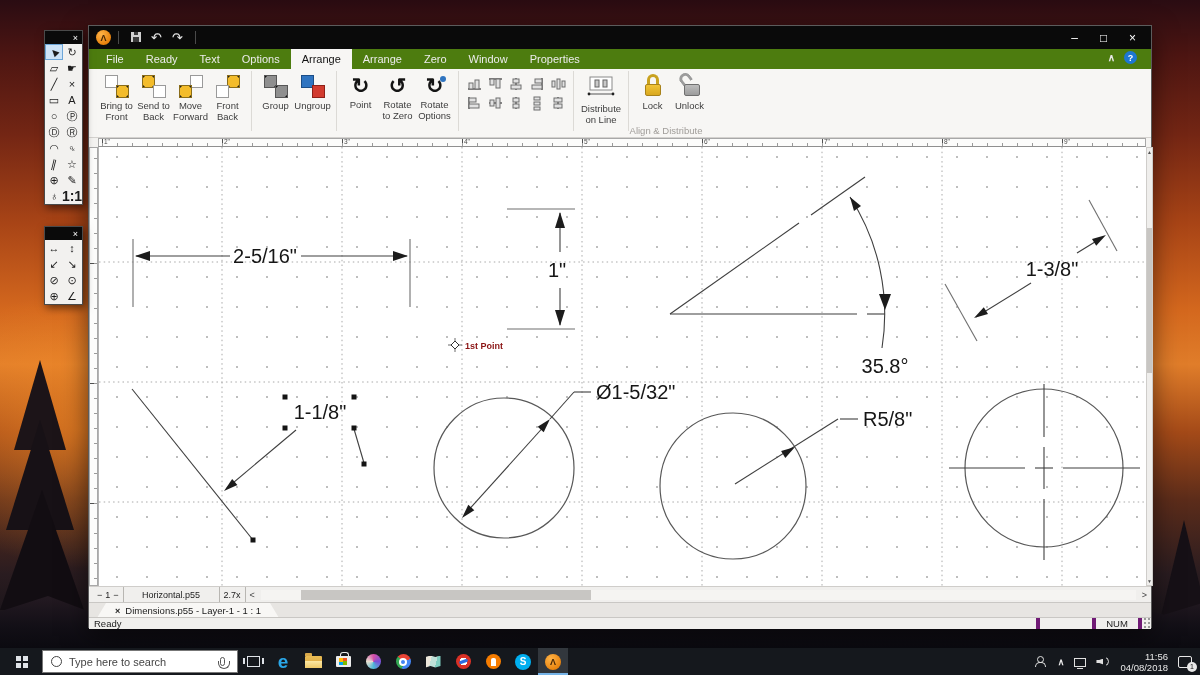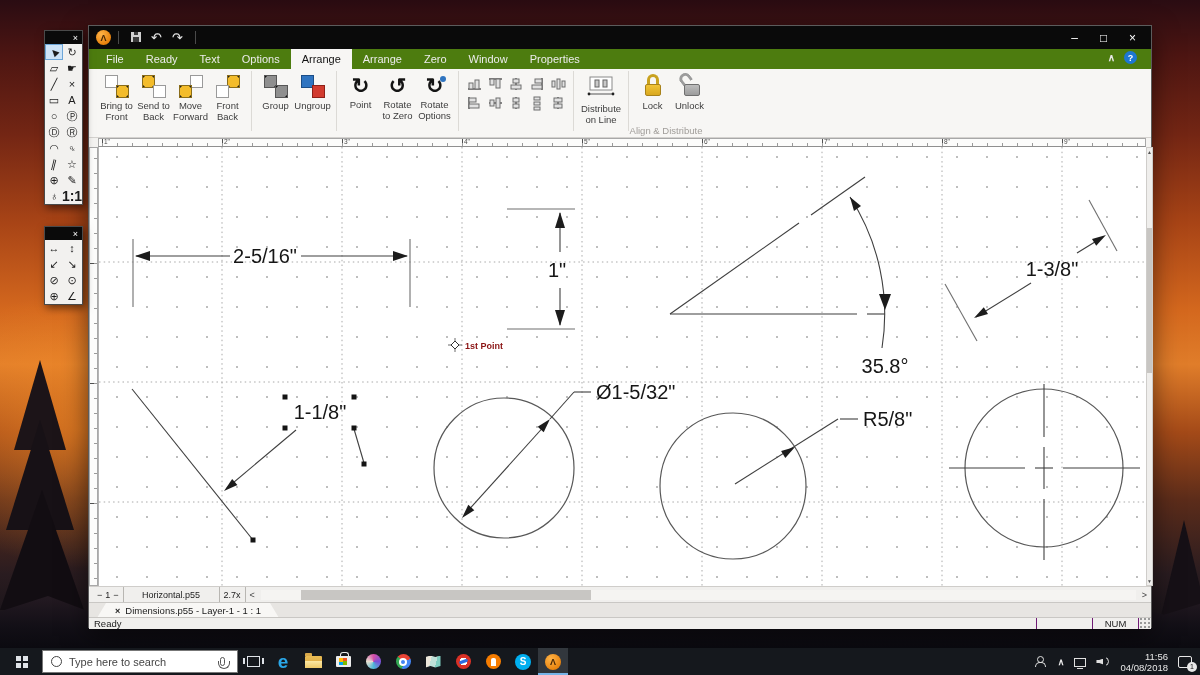--- a/index.html
+++ b/index.html
@@ -114,21 +114,21 @@
   .htrack { position:relative; flex:1; height:10px; margin:0 2px; background:#f5f4f2; }
   .hthumb { position:absolute; left:40px; top:0; width:290px; height:10px; background:#c8c6c3; }
   .tabrow { position:absolute; left:0; top:576px; width:100%; height:15px; background:#e7e5e2; border-top:1px solid #c9c7c4; }
   .doctab { position:absolute; left:8px; top:0px; width:182px; height:15px; background:#f8f7f5;
     clip-path:polygon(0 100%, 9px 0, 173px 0, 182px 100%);
     display:flex; align-items:center; justify-content:center; gap:5px; font-size:9.5px; color:#1a1a1a; }
   .doctab .x { font-weight:bold; font-size:9px; }
   .statusbar { position:absolute; left:0; top:591px; width:100%; height:12px; background:#f0efed; border-top:1px solid #c9c7c4;
     display:flex; align-items:center; font-size:9.5px; color:#222; }
   .statusbar .msg { padding-left:5px; flex:1; }
-  .sb-cell { border-left:1px solid #701a75; height:100%; display:flex; align-items:center; justify-content:center; }
+  .sb-cell { border-left:4px solid #701a75; height:100%; display:flex; align-items:center; justify-content:center; }
   .sb-blank { width:56px; }
   .sb-num { width:46px; }
   .grip { width:13px; height:100%; background-image:radial-gradient(circle,#9a9a9a 1px,transparent 1.3px); background-size:4px 4px; background-position:bottom right; }
 
   
   .palette { position:absolute; left:44px; width:39px; background:#f2f1ef; border:1px solid #4a4a4a; box-shadow:2px 3px 8px rgba(0,0,0,.5); }
   .p1 { top:30px; } .p2 { top:226px; }
   .ptitle { height:13px; background:#0a0a0a; display:flex; align-items:center; justify-content:flex-end; padding-right:4px; color:#fff; font-size:9px; }
   .pgrid { display:grid; grid-template-columns:18px 18px; }
   .pcell { height:16px; display:flex; align-items:center; justify-content:center; font-size:11px; color:#1c1c1c; }

